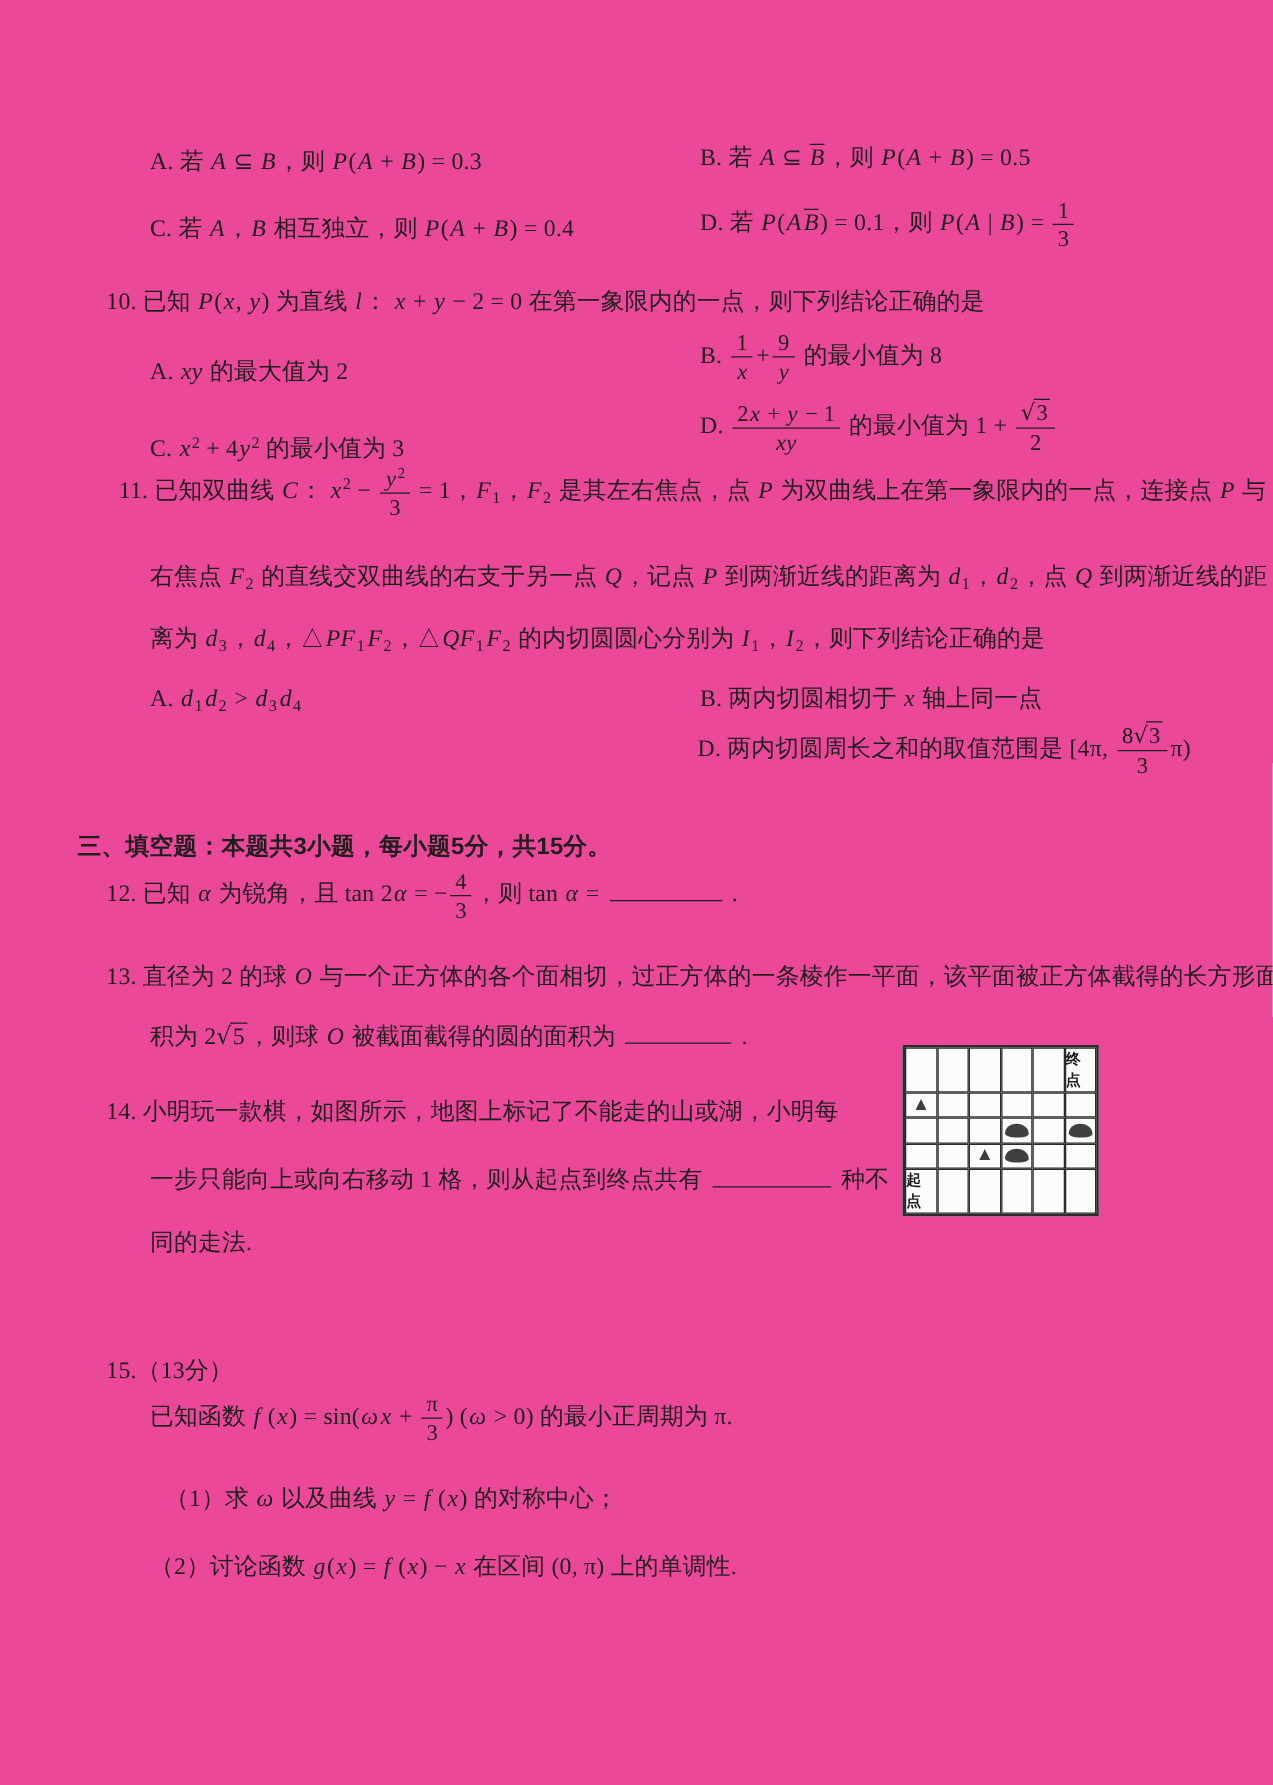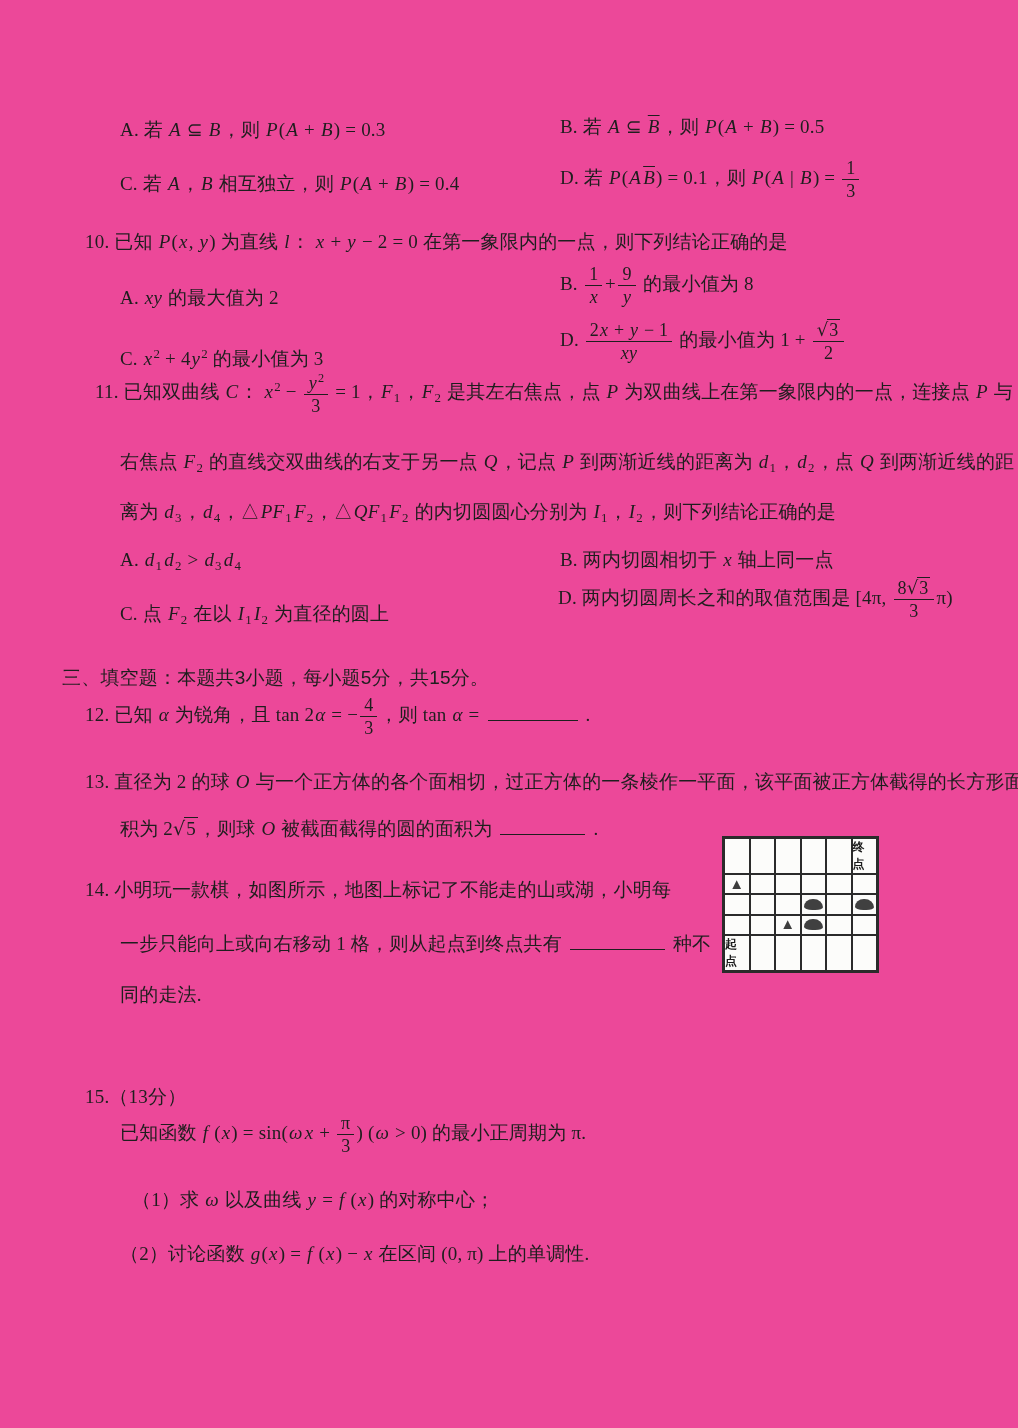--- a/index.html
+++ b/index.html
@@ -4,21 +4,21 @@
 <style>
   html,body { margin:0; padding:0; background:#e9e9e7; }
   .page {
     position:relative; width:1018px; height:1428px; margin:0 auto;
     background:#ec4899; color:#1e1e1e;
     font-family:"Liberation Serif", serif; font-size:19px;
     overflow:hidden;
     padding-left:18px;
   }
   .line { position:absolute; white-space:nowrap; line-height:27px; letter-spacing:0.2px; }
-  .sec  { font-family:"Liberation Sans", sans-serif; font-weight:normal; }
+  .sec  { font-family:"Liberation Sans", sans-serif; font-weight:bold; }
   .v    { font-style:italic; font-family:"Liberation Serif", serif; padding:0 1px; }
   .ss   { font-size:0.68em; vertical-align:-0.3em; padding-right:1px; }
   .pp   { font-size:0.68em; vertical-align:0.55em; }
   .ov   { text-decoration:overline; }
   .frac { display:inline-flex; flex-direction:column; align-items:center;
           vertical-align:middle; font-size:0.95em; line-height:1.12; margin:0 2px; }
   .frac .num { border-bottom:1.6px solid currentColor; padding:0 4px 1px; text-align:center; }
   .frac .den { padding:1px 4px 0; text-align:center; }
   .sq   { white-space:nowrap; }
   .sq .rad { font-family:"DejaVu Sans", sans-serif; letter-spacing:-1px; }
@@ -64,21 +64,20 @@
       </span></div>
 
   <div class="line" style="left:95px;top:372px"><span class="r">11. 已知双曲线 </span><span class="v">C</span><span class="r">： </span><span class="v">x</span><span class="pp">2</span><span class="r"> − </span><span class="frac">
         <span class="num"><span class="v">y</span><span class="pp">2</span></span>
         <span class="den"><span class="r">3</span></span>
       </span><span class="r"> = 1，</span><span class="v">F</span><span class="ss">1</span><span class="r">，</span><span class="v">F</span><span class="ss">2</span><span class="r"> 是其左右焦点，点 </span><span class="v">P</span><span class="r"> 为双曲线上在第一象限内的一点，连接点 </span><span class="v">P</span><span class="r"> 与</span></div>
   <div class="line" style="left:120px;top:448px"><span class="r">右焦点 </span><span class="v">F</span><span class="ss">2</span><span class="r"> 的直线交双曲线的右支于另一点 </span><span class="v">Q</span><span class="r">，记点 </span><span class="v">P</span><span class="r"> 到两渐近线的距离为 </span><span class="v">d</span><span class="ss">1</span><span class="r">，</span><span class="v">d</span><span class="ss">2</span><span class="r">，点 </span><span class="v">Q</span><span class="r"> 到两渐近线的距</span></div>
   <div class="line" style="left:120px;top:498px"><span class="r">离为 </span><span class="v">d</span><span class="ss">3</span><span class="r">，</span><span class="v">d</span><span class="ss">4</span><span class="r">，△</span><span class="v">PF</span><span class="ss">1</span><span class="v">F</span><span class="ss">2</span><span class="r">，△</span><span class="v">QF</span><span class="ss">1</span><span class="v">F</span><span class="ss">2</span><span class="r"> 的内切圆圆心分别为 </span><span class="v">I</span><span class="ss">1</span><span class="r">，</span><span class="v">I</span><span class="ss">2</span><span class="r">，则下列结论正确的是</span></div>
   <div class="line" style="left:120px;top:546px"><span class="r">A. </span><span class="v">d</span><span class="ss">1</span><span class="v">d</span><span class="ss">2</span><span class="r"> &gt; </span><span class="v">d</span><span class="ss">3</span><span class="v">d</span><span class="ss">4</span></div>
   <div class="line" style="left:560px;top:546px"><span class="r">B. 两内切圆相切于 </span><span class="v">x</span><span class="r"> 轴上同一点</span></div>
-  <div class="line" style="left:120px;top:600px"><span class="r">C. 点 </span><span class="v">F</span><span class="ss">2</span><span class="r"> 在以 </span><span class="v">I</span><span class="ss">1</span><span class="v">I</span><span class="ss">2</span><span class="r"> 为直径的圆上</span></div>
   <div class="line" style="left:558px;top:578px"><span class="r">D. 两内切圆周长之和的取值范围是 [4π, </span><span class="frac">
         <span class="num"><span class="r">8</span><span class="sq"><span class="rad">√</span><span class="sqb"><span class="r">3</span></span></span></span>
         <span class="den"><span class="r">3</span></span>
       </span><span class="r">π)</span></div>
 
   <div class="line sec" style="left:62px;top:664px">三、填空题：本题共3小题，每小题5分，共15分。</div>
 
   <div class="line" style="left:85px;top:695px"><span class="r">12. 已知 </span><span class="v">α</span><span class="r"> 为锐角，且 tan 2</span><span class="v">α</span><span class="r"> = −</span><span class="frac">
         <span class="num"><span class="r">4</span></span>
         <span class="den"><span class="r">3</span></span>

